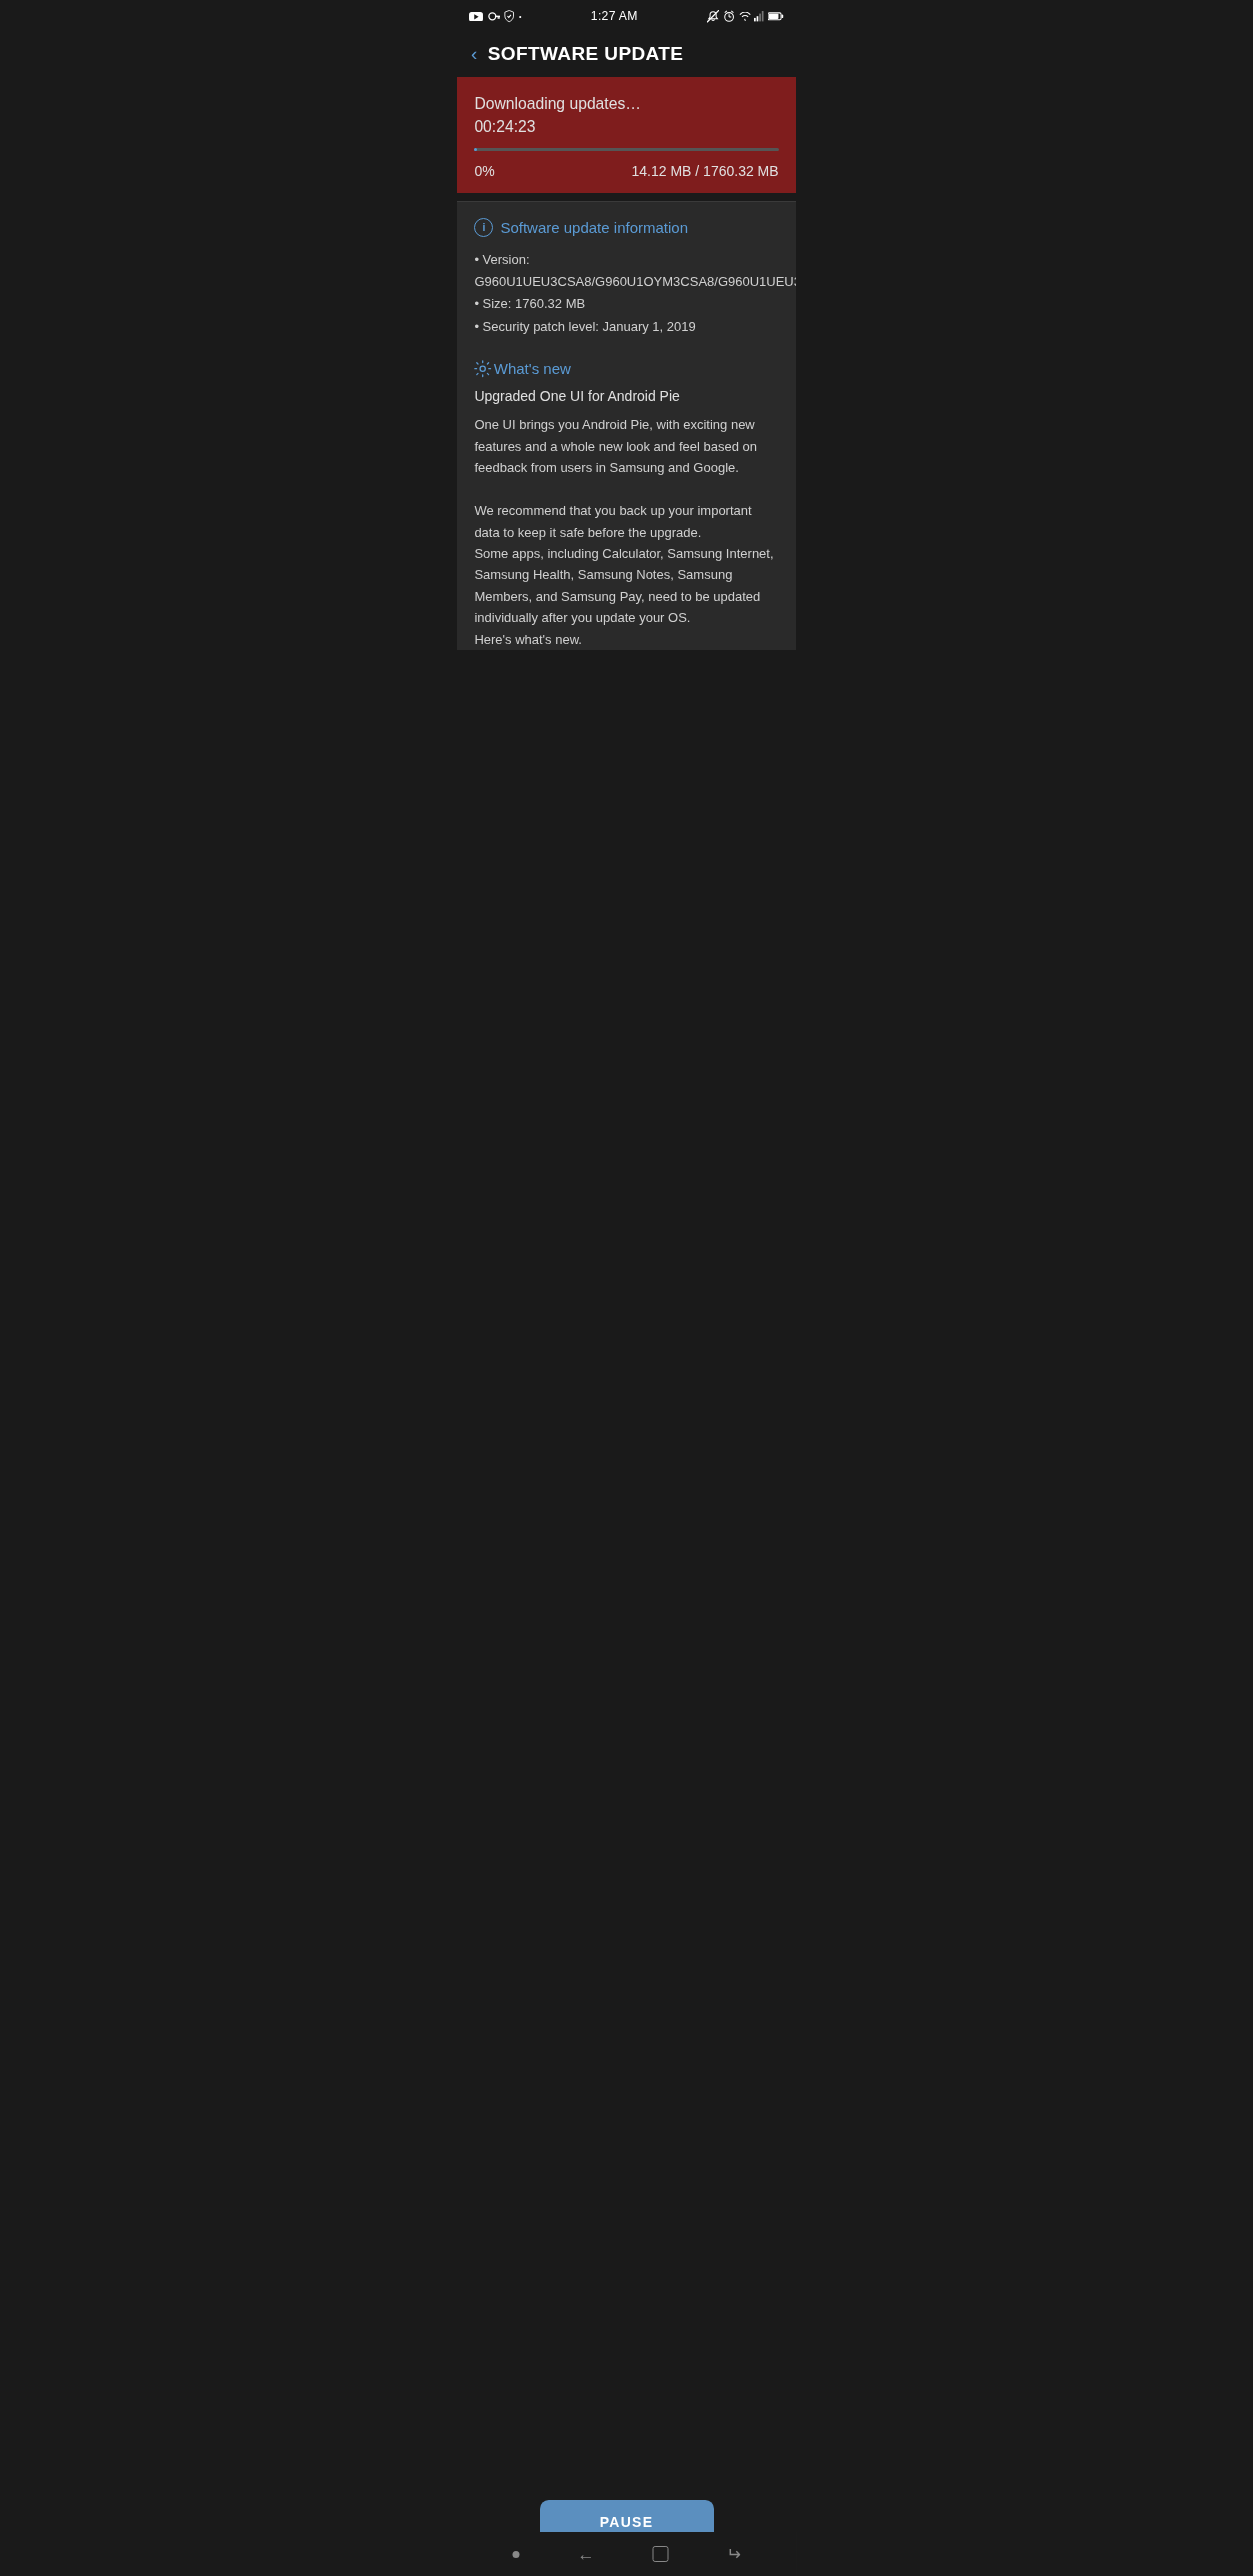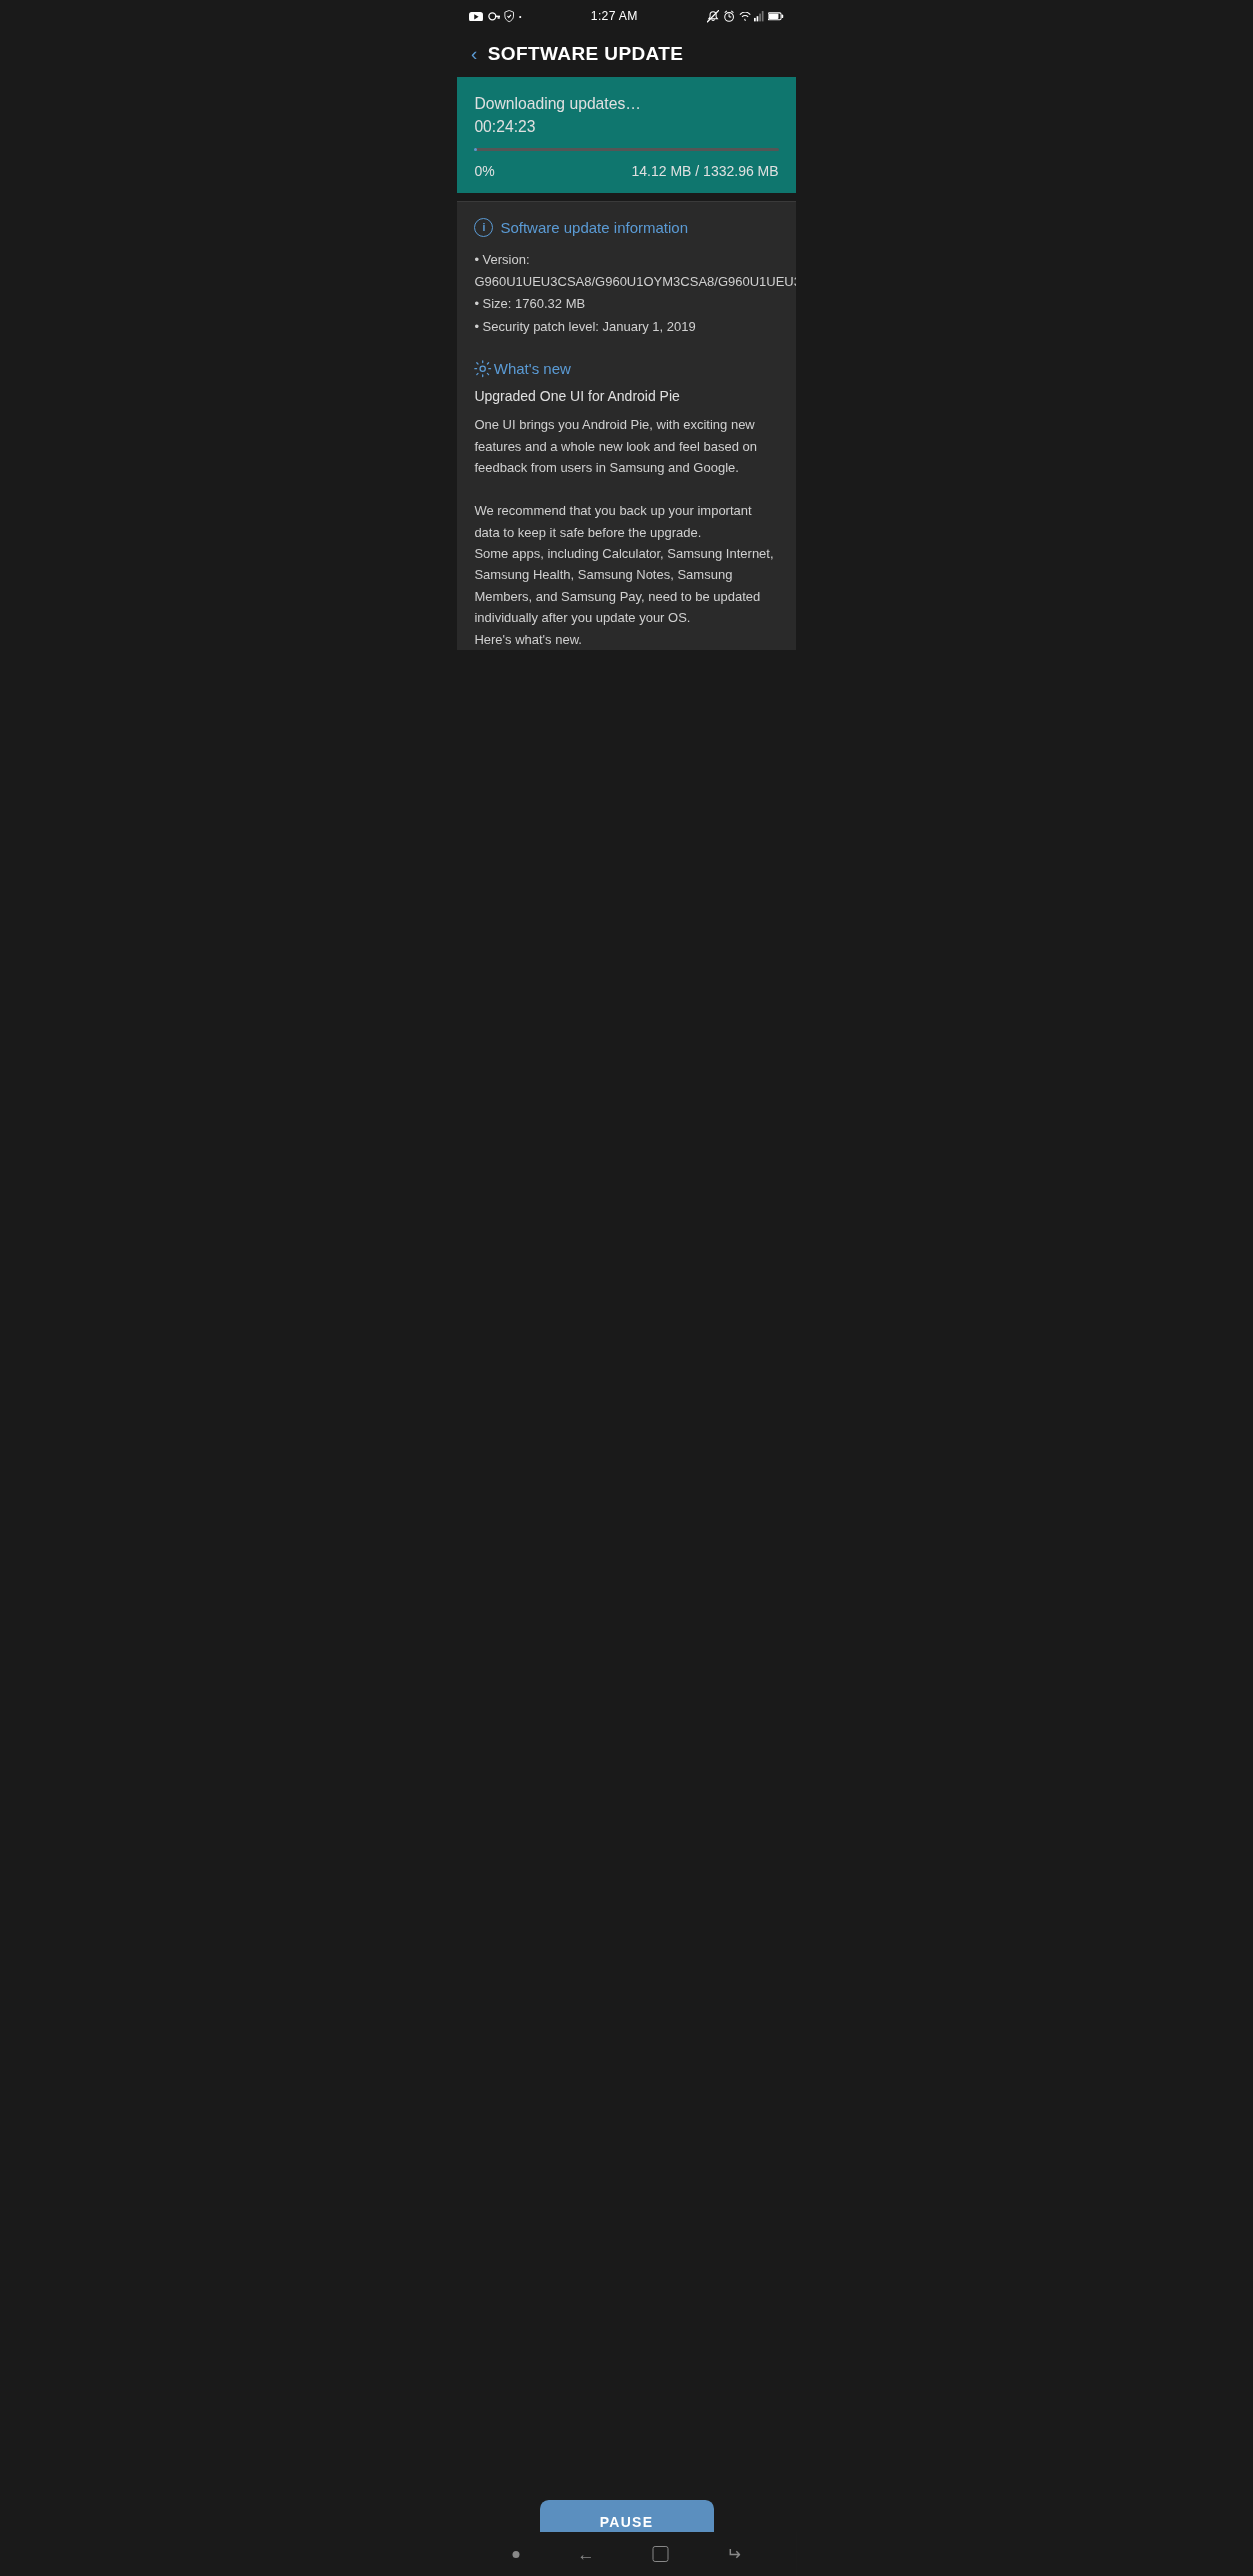--- a/index.html
+++ b/index.html
@@ -64,21 +64,21 @@
     .header-title {
       font-size: 19px;
       font-weight: 700;
       color: #ffffff;
       letter-spacing: 0.4px;
     }
 
     
     .download-section {
       padding: 17.4px 17.4px 8.7px;
-      background: #0f766e;
+      background: #7f1d1d;
     }
 
     .download-label {
       font-size: 15.7px;
       color: #e0e0e0;
       margin-bottom: 5.2px;
     }
 
     .download-timer {
       font-size: 15.7px;
@@ -325,21 +325,21 @@
 </div>
 
 <div class="download-section">
   <div class="download-label">Downloading updates…</div>
   <div class="download-timer">00:24:23</div>
   <div class="progress-bar-container">
     <div class="progress-bar-fill"></div>
   </div>
   <div class="download-stats">
     <span class="download-percent">0%</span>
-    <span class="download-size">14.12 MB / 1332.96 MB</span>
+    <span class="download-size">14.12 MB / 1760.32 MB</span>
   </div>
 </div>
 
 <div class="section-divider"></div>
 
 <div class="info-section">
   <div class="info-header">
     <div class="info-icon">i</div>
     <span class="info-title">Software update information</span>
   </div>

